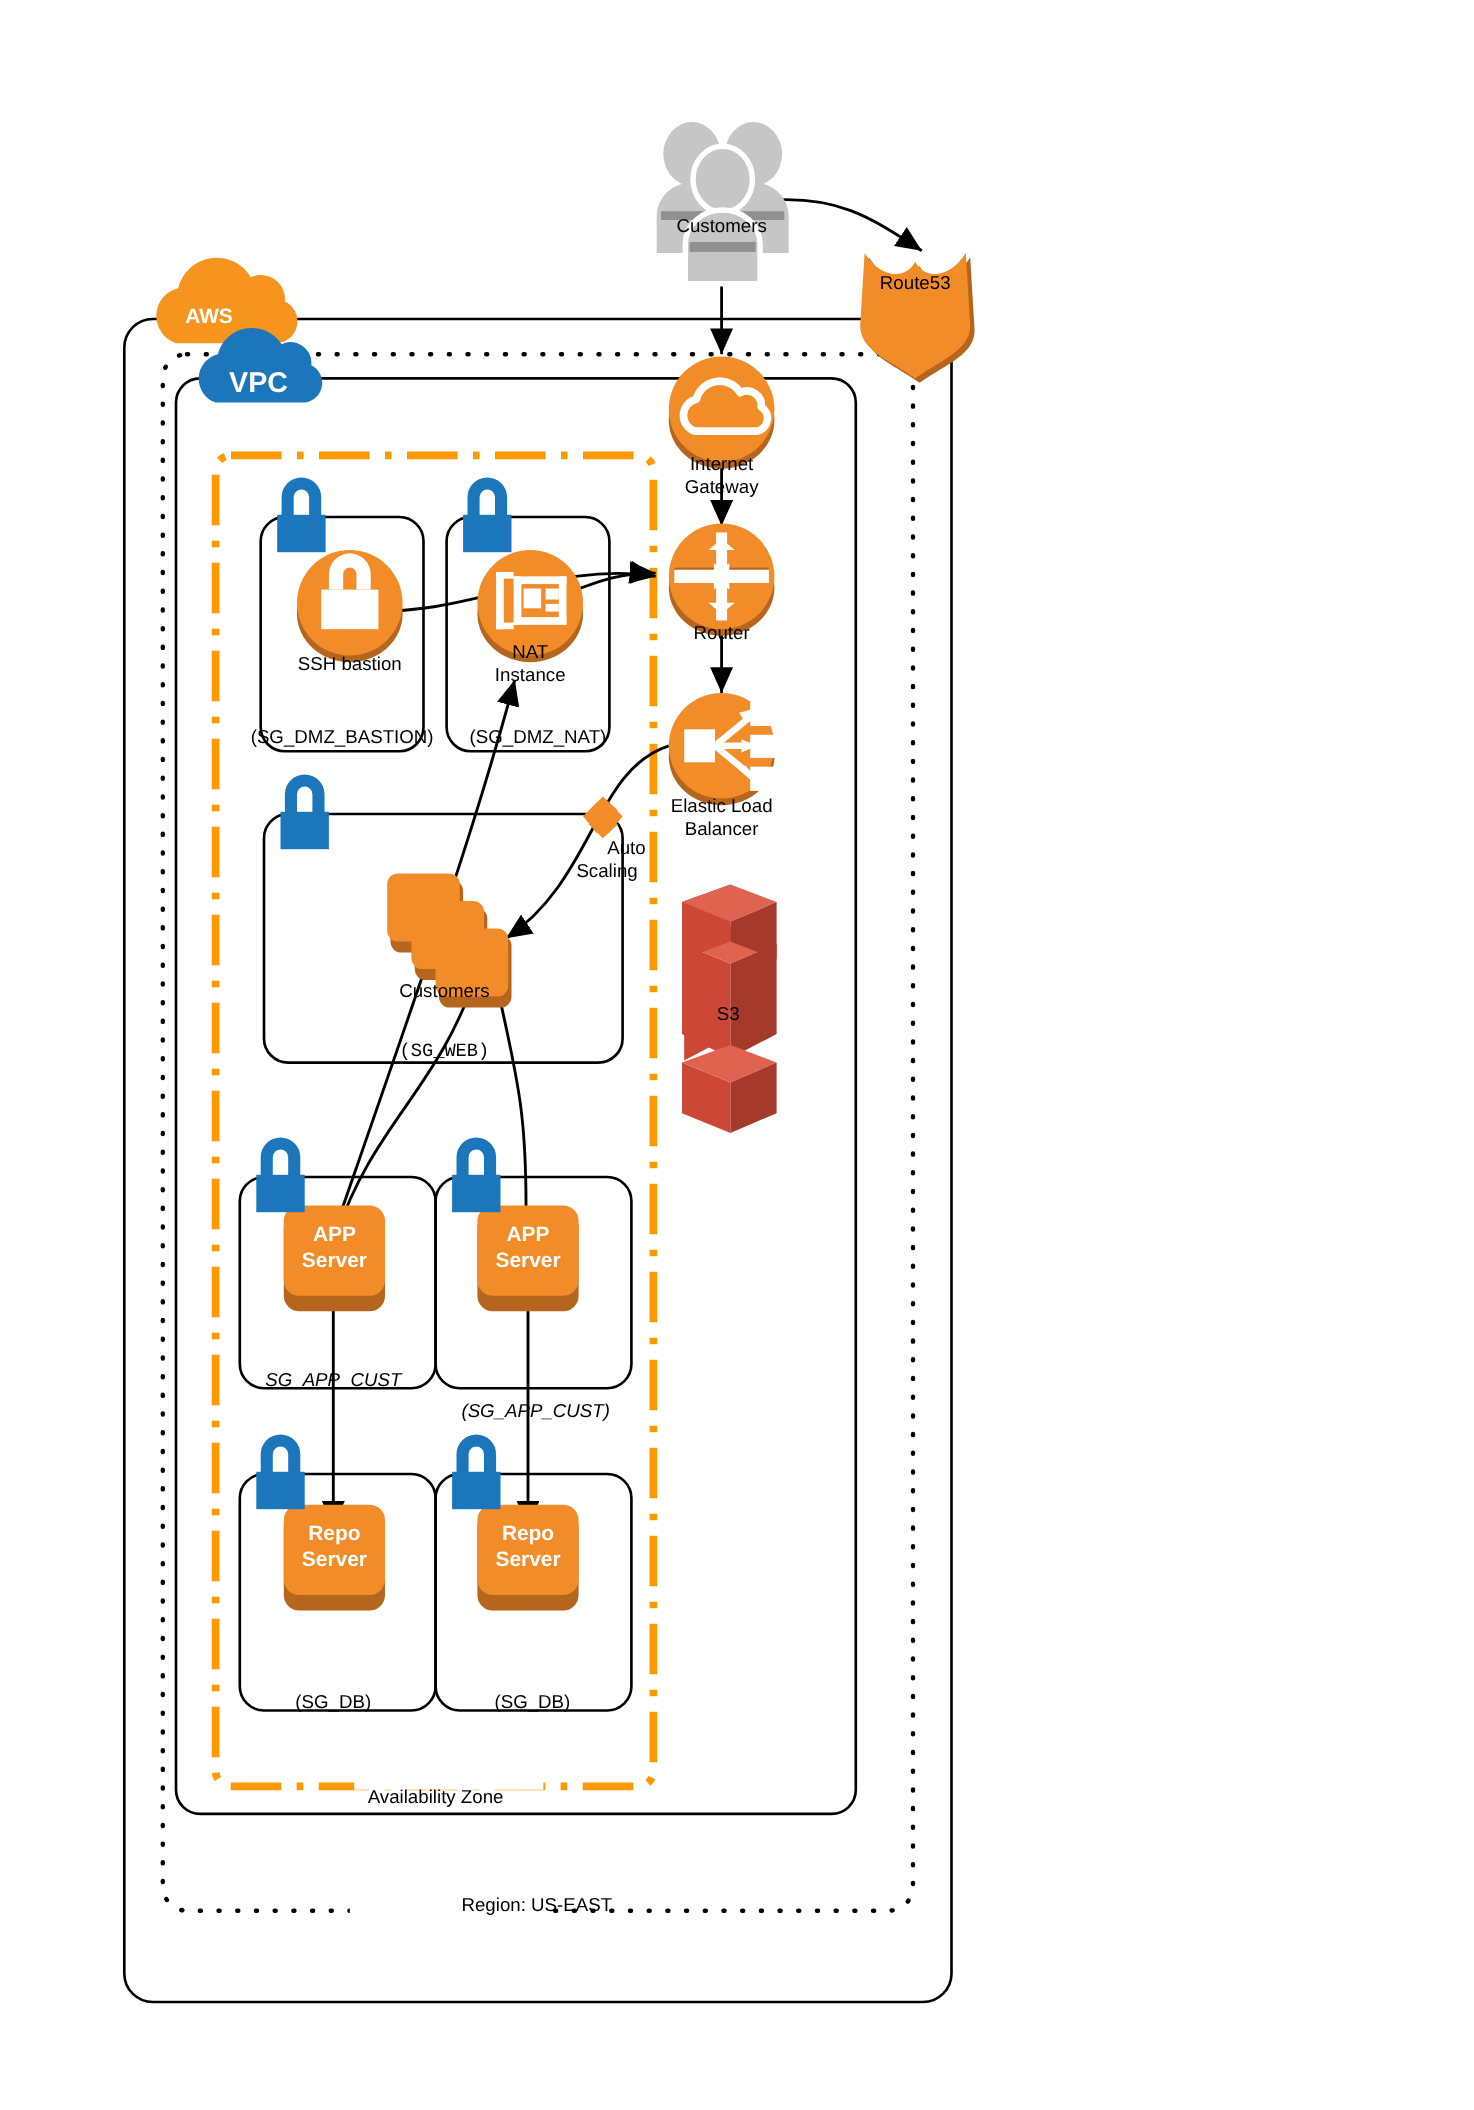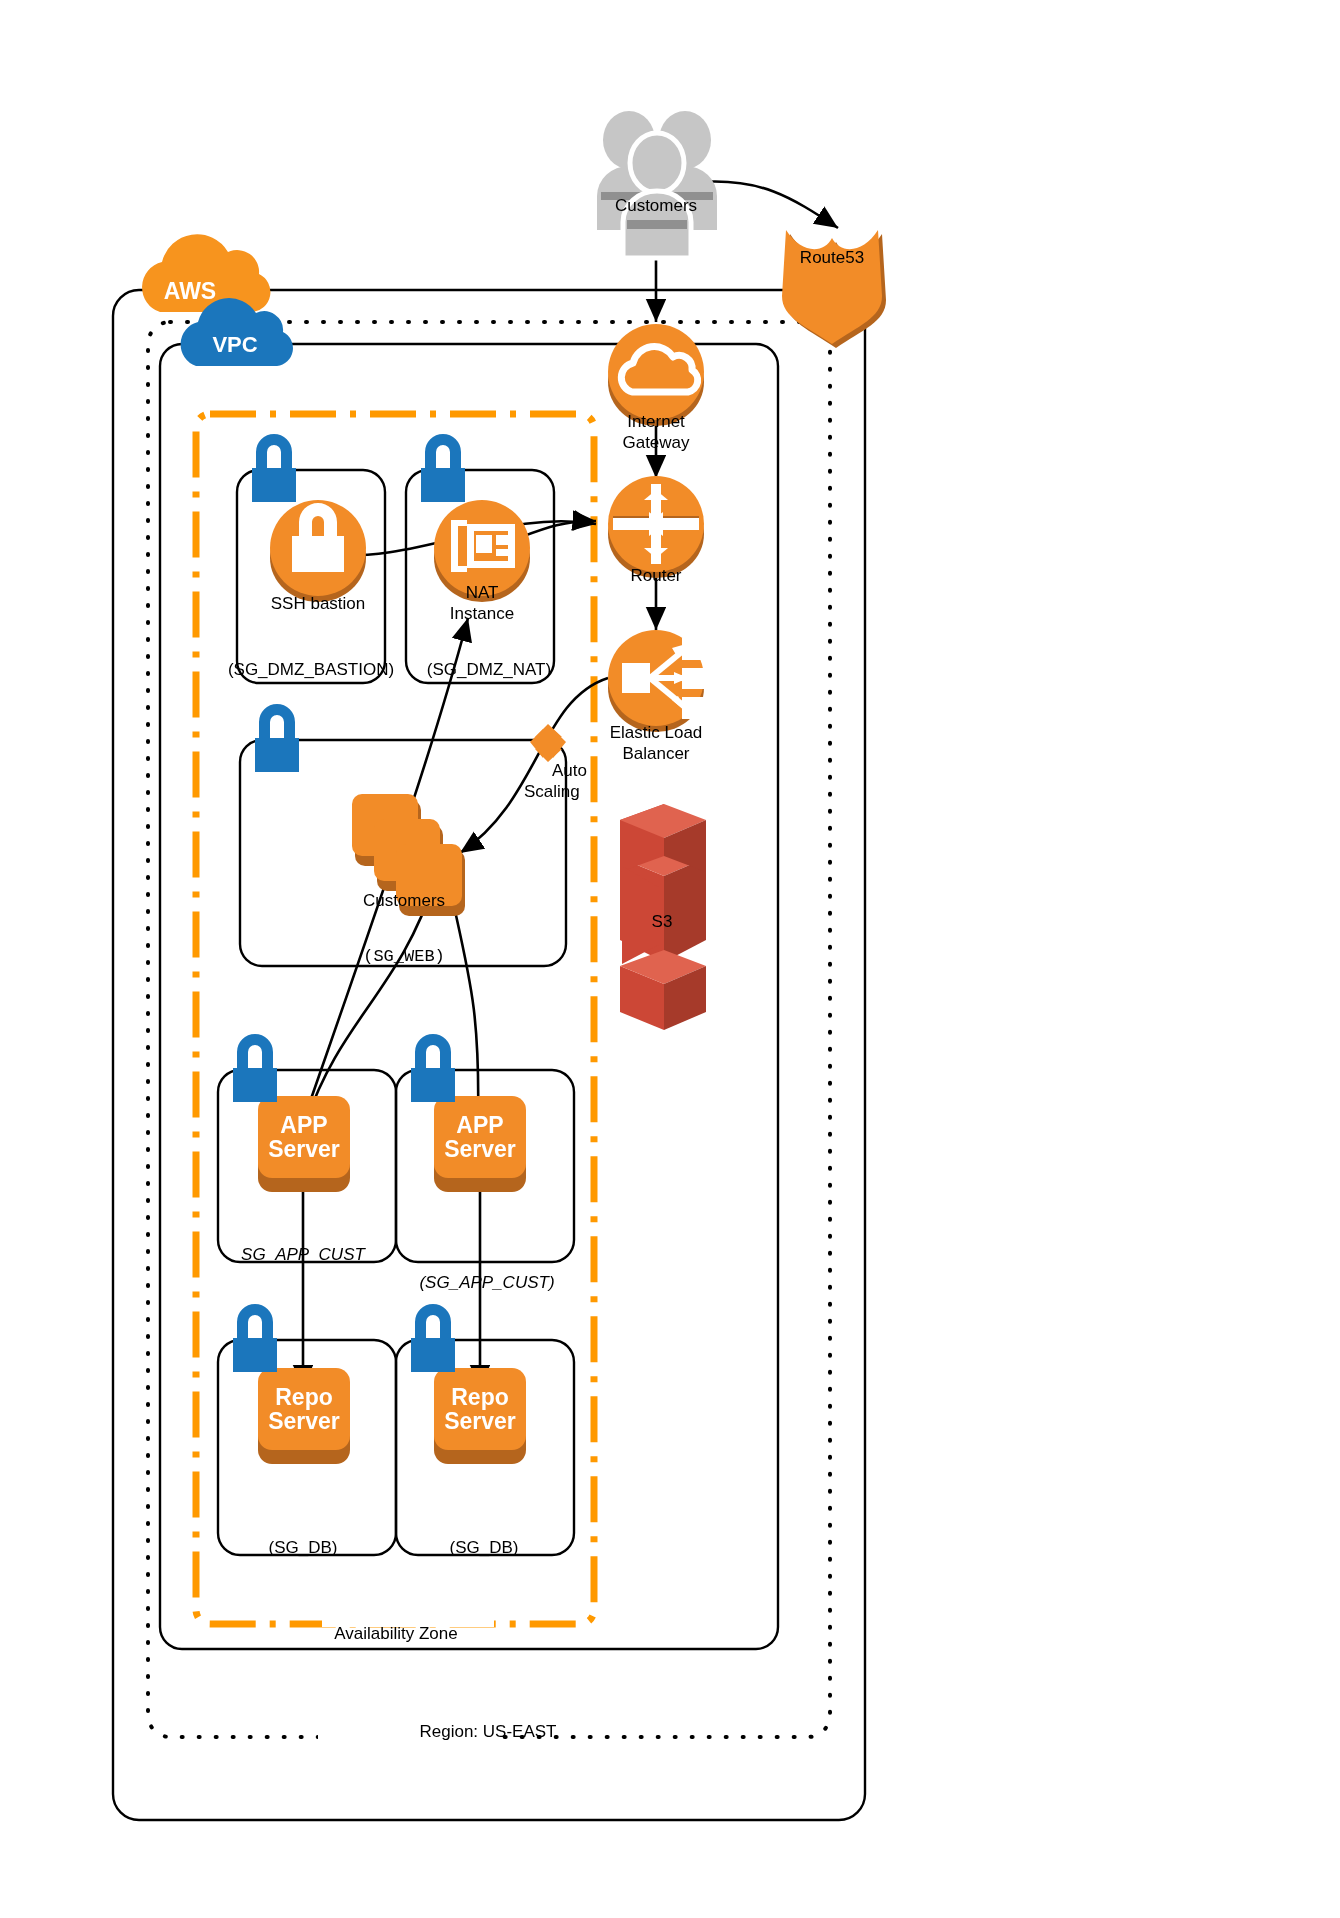--- a/index.html
+++ b/index.html
@@ -2,21 +2,21 @@
 <html><head>
 <meta charset="utf-8">
 <style>
   html,body{margin:0;padding:0;background:#ffffff;}
   body{font-family:"Liberation Sans", sans-serif;}
   #stage{position:relative;width:1340px;height:1918px;background:#fff;overflow:hidden;}
   #svgroot{position:absolute;left:0;top:0;width:1340px;height:1918px;}
   .lbl{position:absolute;font-family:"Liberation Sans",sans-serif;color:#000;text-align:center;line-height:1.15;white-space:pre;}
   .lbl-sm{font-size:17px;}
   .lbl-md{font-size:17px;}
-  .lbl-white{color:#ffffff;font-weight:bold;font-size:23px;line-height:1.2;}
+  .lbl-white{color:#ffffff;font-weight:bold;font-size:19px;line-height:1.2;}
   .ctr{transform:translateX(-50%);}
 </style>
 </head>
 <body>
 
 <div id="stage">
 
 <svg id="svgroot" viewBox="0 0 1340 1918" xmlns="http://www.w3.org/2000/svg">
   <defs>
     <marker id="arrow" markerWidth="12" markerHeight="12" refX="9" refY="4" orient="auto" markerUnits="strokeWidth">
@@ -264,21 +264,21 @@
   </g>
   <g>
     <path d="M196,366 a23,23 0 0 1 2,-44 a32,32 0 0 1 58,-9 a19,19 0 0 1 27,19 a18,18 0 0 1 -6,34 z" fill="#1B76BC"></path>
   </g>
 
   <rect x="318" y="1723" width="180" height="20" fill="#fff"></rect>
   <rect x="322" y="1607" width="172" height="20" fill="#fff"></rect>
 </svg>
 
 <div class="lbl lbl-white ctr" style="left:190px;top:278px;width:120px;">AWS</div>
-<div class="lbl lbl-white ctr" style="left:235px;top:332px;width:110px;font-size:22px;">VPC</div>
+<div class="lbl lbl-white ctr" style="left:235px;top:332px;width:110px;font-size:26px;">VPC</div>
 
 <div class="lbl lbl-md ctr" style="left:656px;top:196px;width:220px;">Customers</div>
 <div class="lbl lbl-md ctr" style="left:832px;top:248px;width:160px;">Route53</div>
 
 <div class="lbl lbl-md ctr" style="left:656px;top:412px;width:200px;">Internet</div>
 <div class="lbl lbl-md ctr" style="left:656px;top:433px;width:200px;text-align:center;">Gateway</div>
 
 <div class="lbl lbl-md ctr" style="left:656px;top:566px;width:200px;">Router</div>
 
 <div class="lbl lbl-md ctr" style="left:656px;top:723px;width:230px;">Elastic Load</div>

